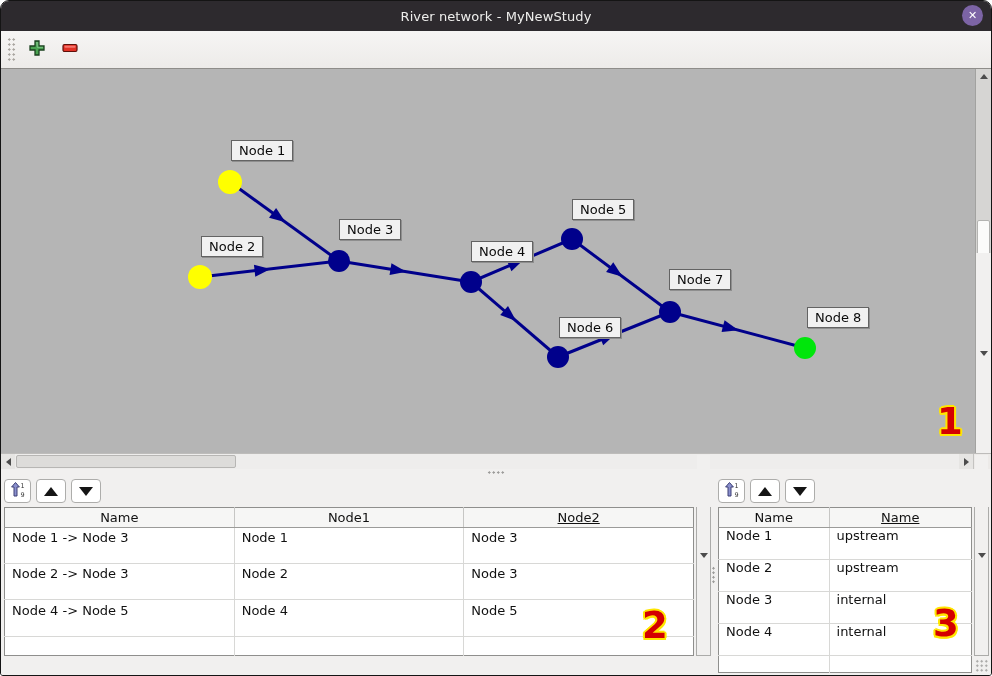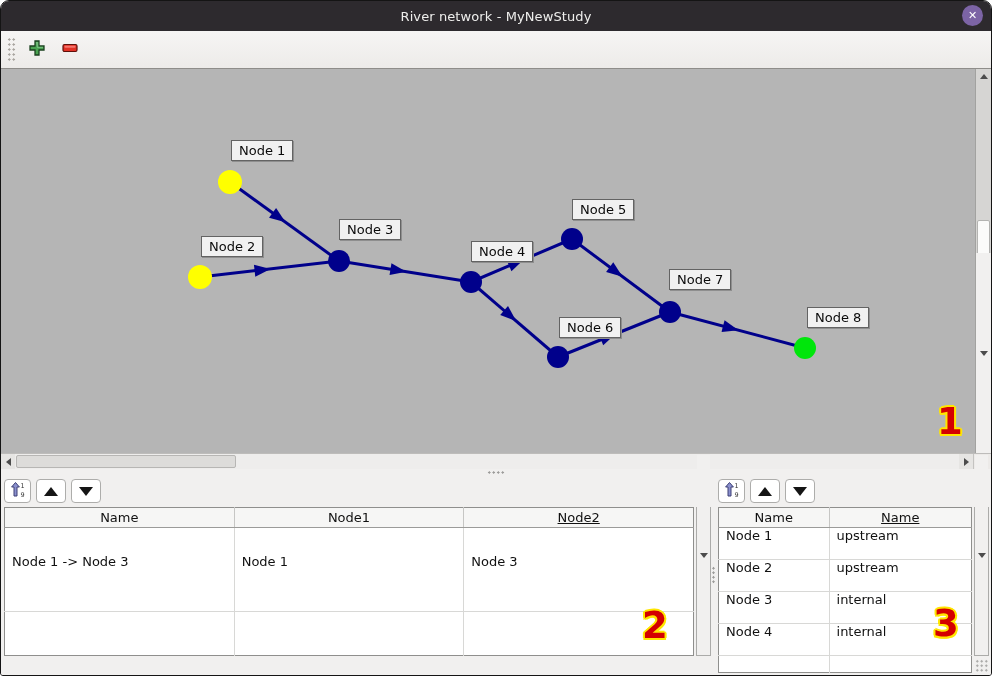--- a/index.html
+++ b/index.html
@@ -203,20 +203,30 @@
                 <th>Node1</th>
                 <th>Node2</th>
               </tr>
             </thead>
           <tbody>
               <tr>
                 <td>Node 1 -&gt; Node 3</td>
                 <td>Node 1</td>
                 <td>Node 3</td>
               </tr>
+              <tr>
+                <td>Node 2 -&gt; Node 3</td>
+                <td>Node 2</td>
+                <td>Node 3</td>
+              </tr>
+              <tr>
+                <td>Node 4 -&gt; Node 5</td>
+                <td>Node 4</td>
+                <td>Node 5</td>
+              </tr>
               <tr class="filler">
                 <td></td>
                 <td></td>
                 <td></td>
               </tr>
             </tbody>
         </table>
         <div class="tscroll">
           <div class="sbtn top">
               <div class="tri-up"></div>

